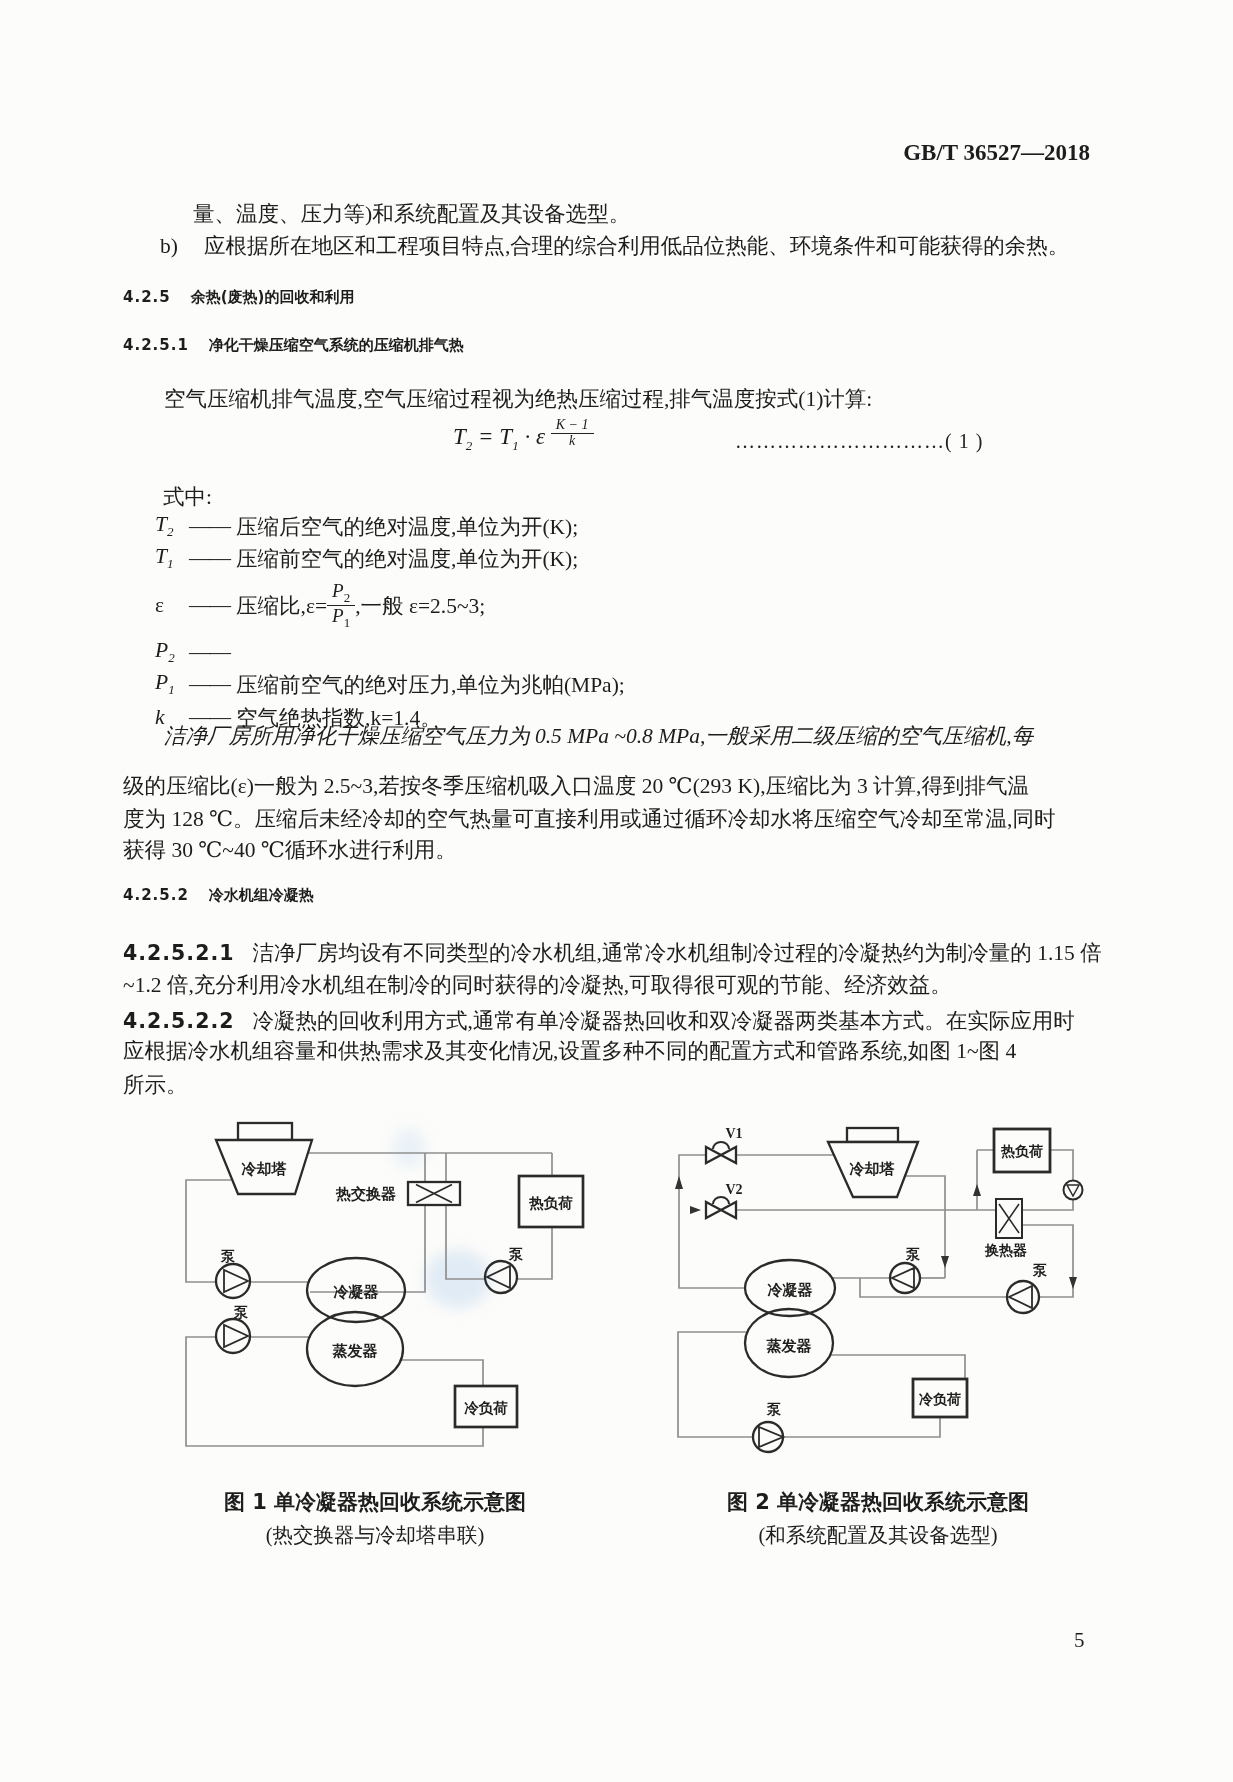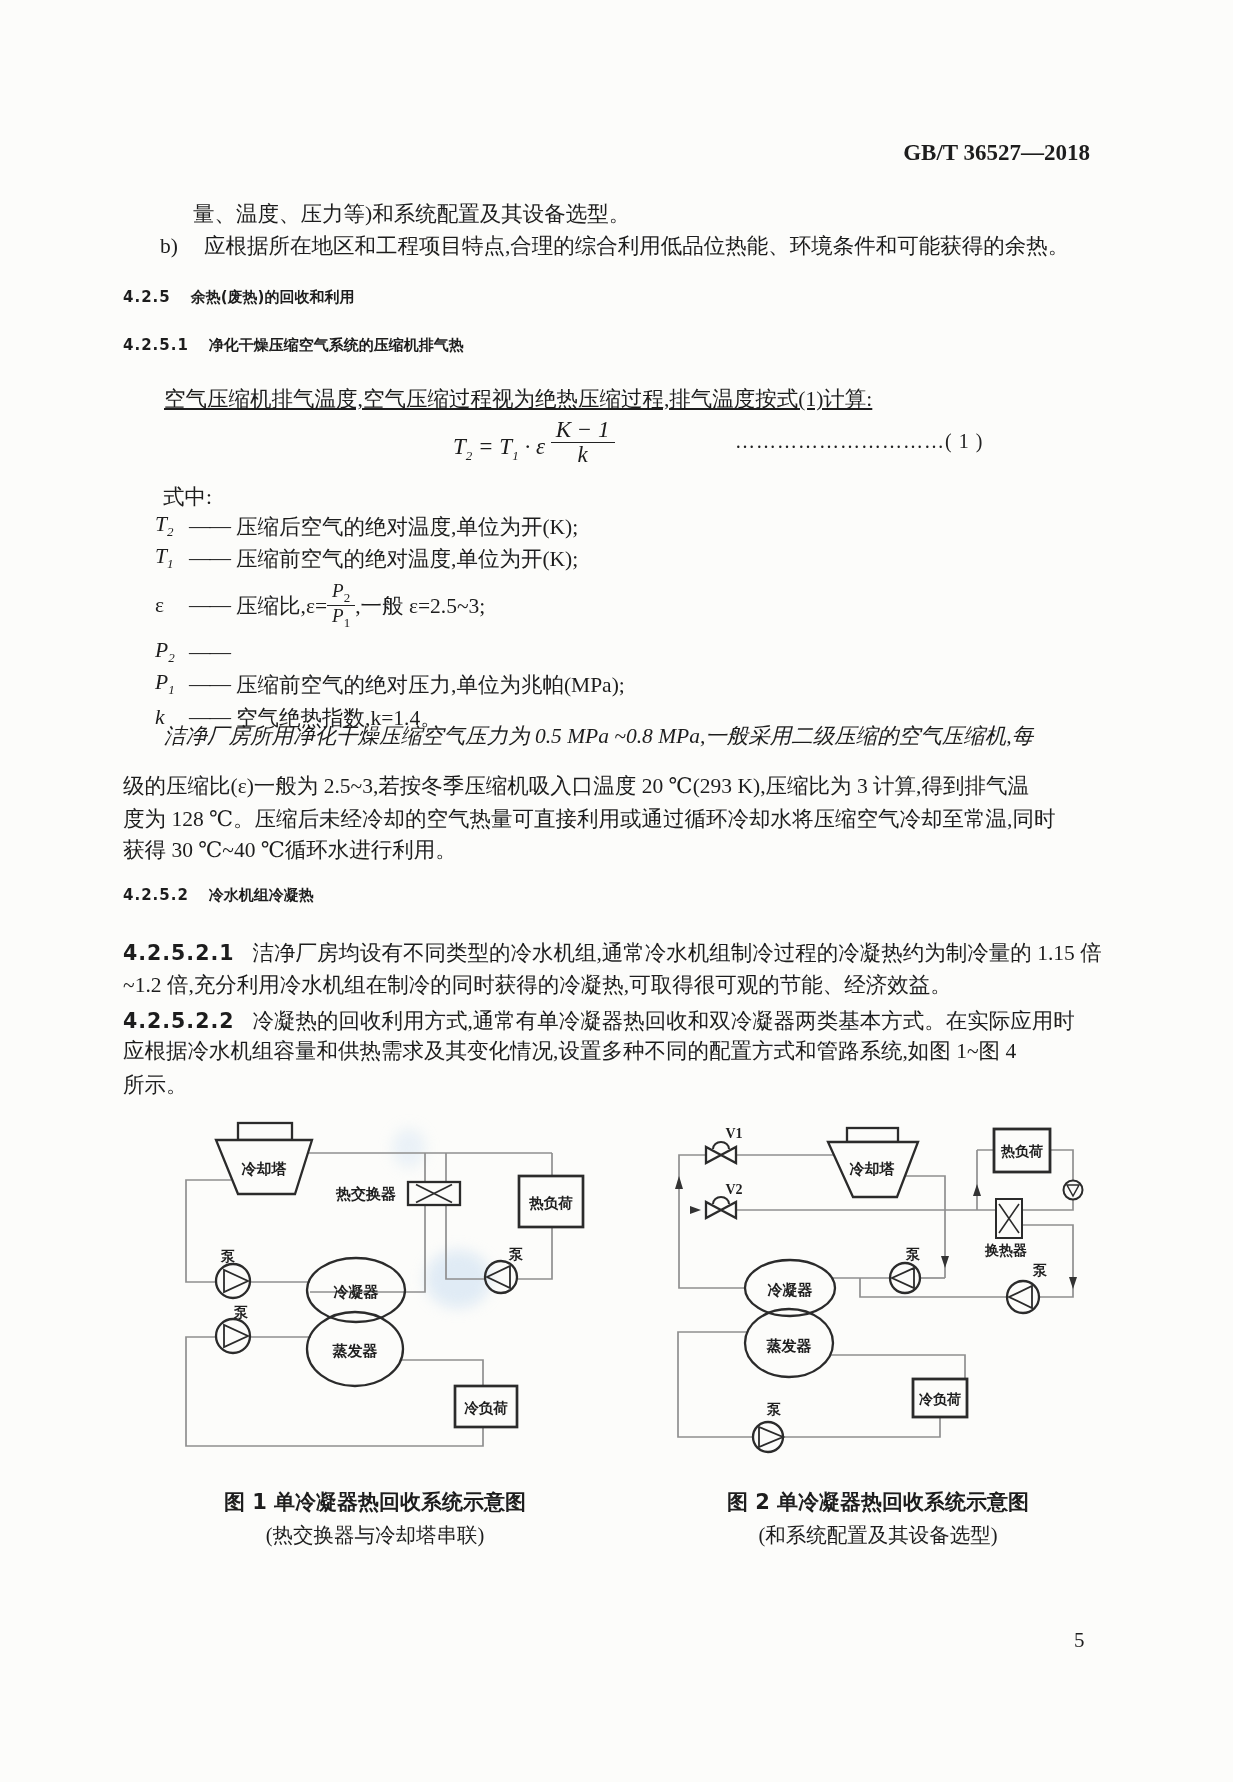--- a/index.html
+++ b/index.html
@@ -15,21 +15,21 @@
   sub{font-size:13px;}
   .it{font-style:italic;}
   .defrow{position:absolute;left:123px;padding-left:32px;font-size:21.5px;white-space:nowrap;display:flex;align-items:center;}
   .defrow .sym{display:inline-block;width:34px;font-style:italic;}
   .defrow .dash{letter-spacing:-1px;margin-right:6px;}
   .frac{display:inline-block;text-align:center;vertical-align:middle;line-height:1.05;}
   .frac .fn{display:block;border-bottom:1.6px solid #222;padding:0 5px;}
   .frac .fd{display:block;}
   .formula{position:absolute;left:123px;top:420px;width:987px;height:54px;font-size:23px;}
   .formula .expr{position:absolute;left:330px;top:4px;font-style:italic;white-space:nowrap;}
-  .formula .expfrac{font-size:23px;transform:translateY(-6px);}
+  .formula .expfrac{font-size:14px;transform:translateY(-6px);}
   .formula .ref{position:absolute;left:612px;top:10px;font-style:normal;font-size:20px;letter-spacing:1px;white-space:nowrap;color:#222;}
   .caption{position:absolute;width:400px;text-align:center;font-family:"DejaVu Sans","Liberation Sans",sans-serif;
            font-weight:bold;font-size:21px;white-space:nowrap;}
   .subcaption{position:absolute;width:400px;text-align:center;font-size:20.5px;white-space:nowrap;}
   svg text{font-family:"DejaVu Sans","Liberation Sans",sans-serif;font-weight:600;fill:#1e1e1e;}
   .smudge{position:absolute;border-radius:50%;filter:blur(7px);pointer-events:none;}
 </style>
 </head>
 <body>
 
@@ -42,21 +42,21 @@
     <span>b)</span><span style="display:inline-block;width:26px;"></span><span>应根据所在地区和工程项目特点,合理的综合利用低品位热能、环境条件和可能获得的余热。</span>
   </div>
 
   <div class="heading" style="top:288px;">
     <span class="num">4.2.5</span><span>余热(废热)的回收和利用</span>
   </div>
   <div class="heading" style="top:336px;">
     <span class="num">4.2.5.1</span><span>净化干燥压缩空气系统的压缩机排气热</span>
   </div>
 
-  <div class="body-line" style="top:384px;padding-left:41px;text-decoration:underline;">空气压缩机排气温度,空气压缩过程视为绝热压缩过程,排气温度按式(1)计算:</div>
+  <div class="body-line" style="top:384px;padding-left:41px;">空气压缩机排气温度,空气压缩过程视为绝热压缩过程,排气温度按式(1)计算:</div>
 
   <div class="formula">
     <span class="expr">
       <span>T</span><sub>2</sub><span> = </span><span>T</span><sub>1</sub><span> · </span><span>ε</span>
       <span class="frac expfrac"><span class="fn">K − 1</span><span class="fd">k</span></span>
     </span>
     <span class="ref"><span>…………………………</span><span>( 1 )</span></span>
   </div>
 
   <div class="body-line" style="top:482px;padding-left:40px;">式中:</div>

